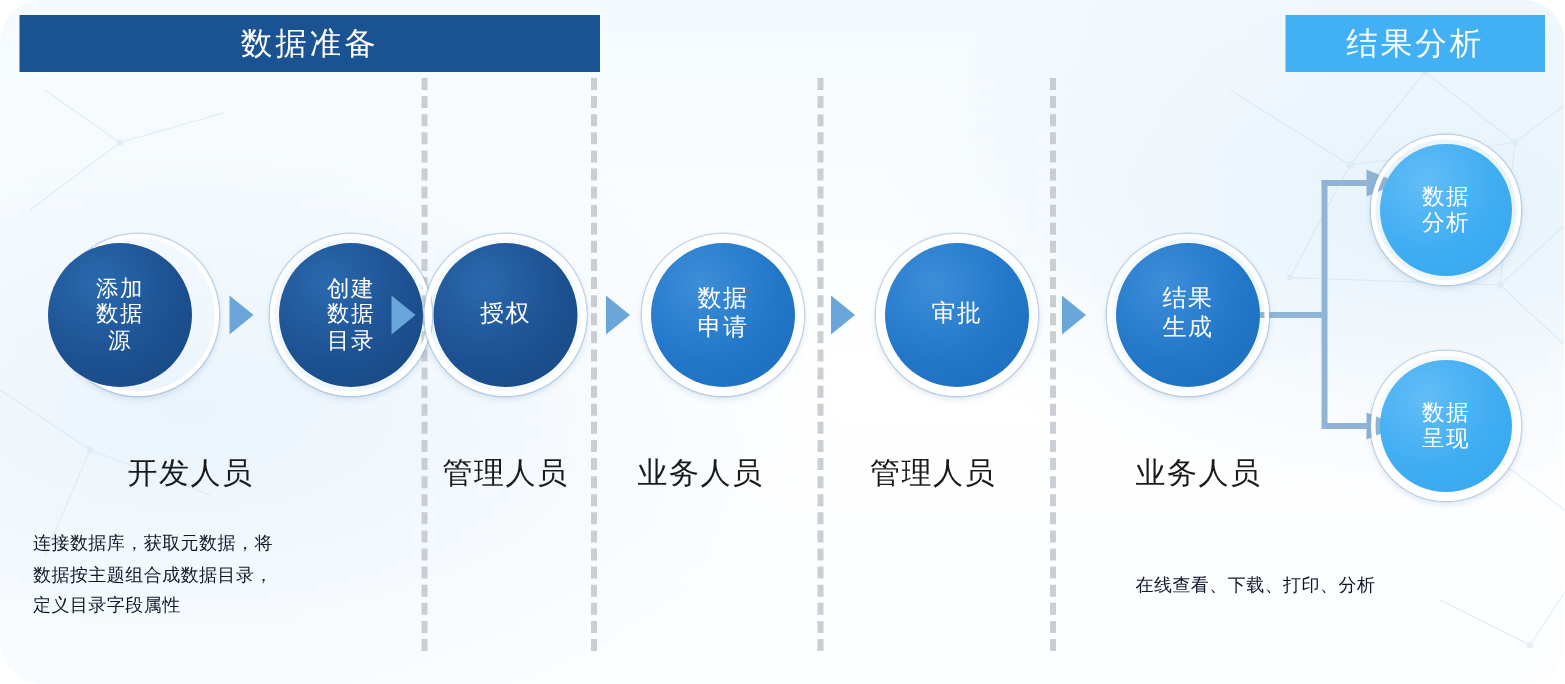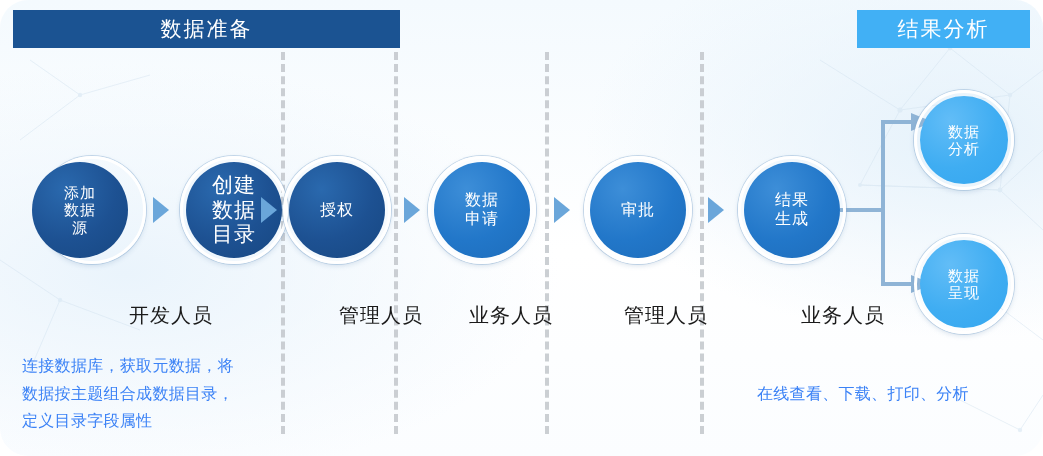--- a/index.html
+++ b/index.html
@@ -111,28 +111,27 @@
     pointer-events: none;
   }
 
   
   .role {
     position: absolute;
     font-size: 20px;
     color: #1a1a1a;
     white-space: nowrap;
     letter-spacing: 1px;
-    margin-left: 44px;
   }
 
   
   .desc {
     position: absolute;
-    font-size: 16px;
-    color: #3b82f6;
+    font-size: 12px;
+    color: #0f172a;
     line-height: 1.72;
     letter-spacing: 0.3px;
   }
 </style>
 </head>
 <body>
 
 <div id="canvas">
 
   <div class="bg-wash"></div>
@@ -191,21 +190,21 @@
   <div class="node c-dark" style="left:32px; top:162px; width:96px; height:96px; font-size:15px;text-align:center;">
     <div class="label">
       <div>添加</div>
       <div>数据</div>
       <div>源</div>
     </div>
   </div>
   <div class="tri" style="left:153px; top:197px;"></div>
 
   <div class="ring" style="left:180px; top:156px; width:108px; height:108px;"></div>
-  <div class="node c-dark" style="left:186px; top:162px; width:96px; height:96px; font-size:21px;">
+  <div class="node c-dark" style="left:186px; top:162px; width:96px; height:96px; font-size:15px;">
     <div class="label">
       <div>创建</div>
       <div>数据</div>
       <div>目录</div>
     </div>
   </div>
   <div class="tri" style="left:261px; top:197px;"></div>
 
   <div class="ring" style="left:283px; top:156px; width:108px; height:108px;"></div>
   <div class="node c-dark" style="left:289px; top:162px; width:96px; height:96px; font-size:16px;">

